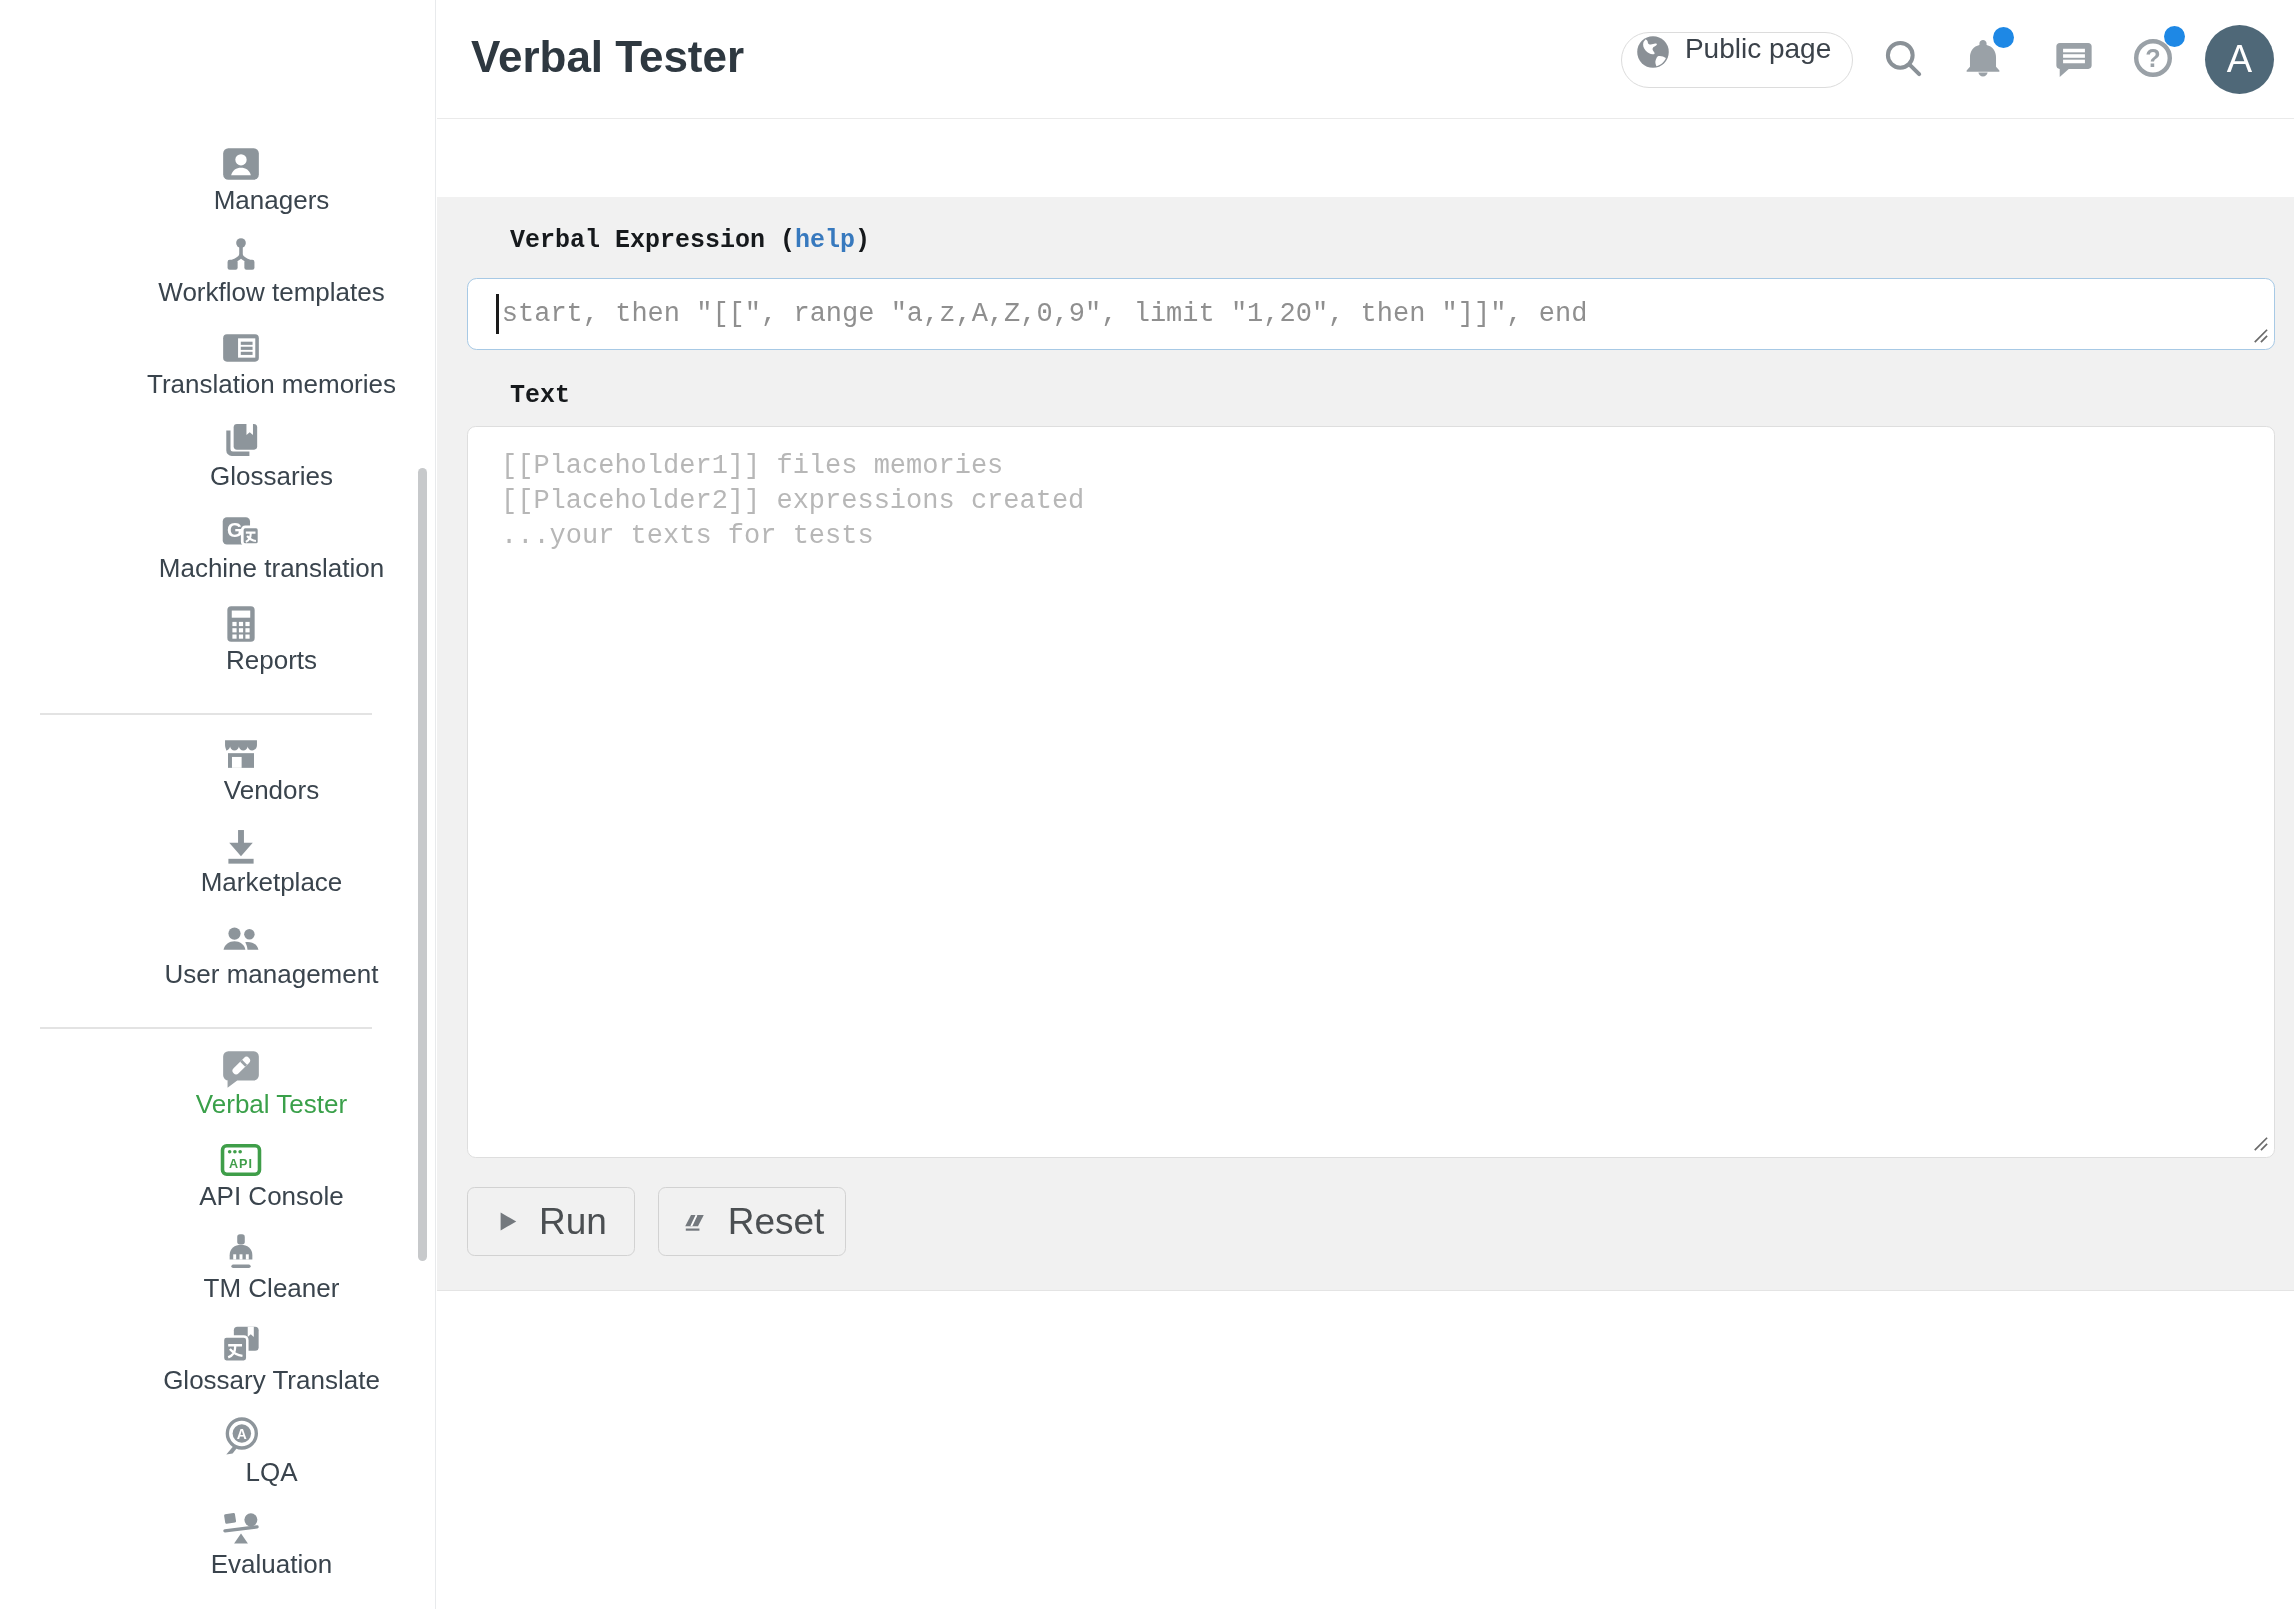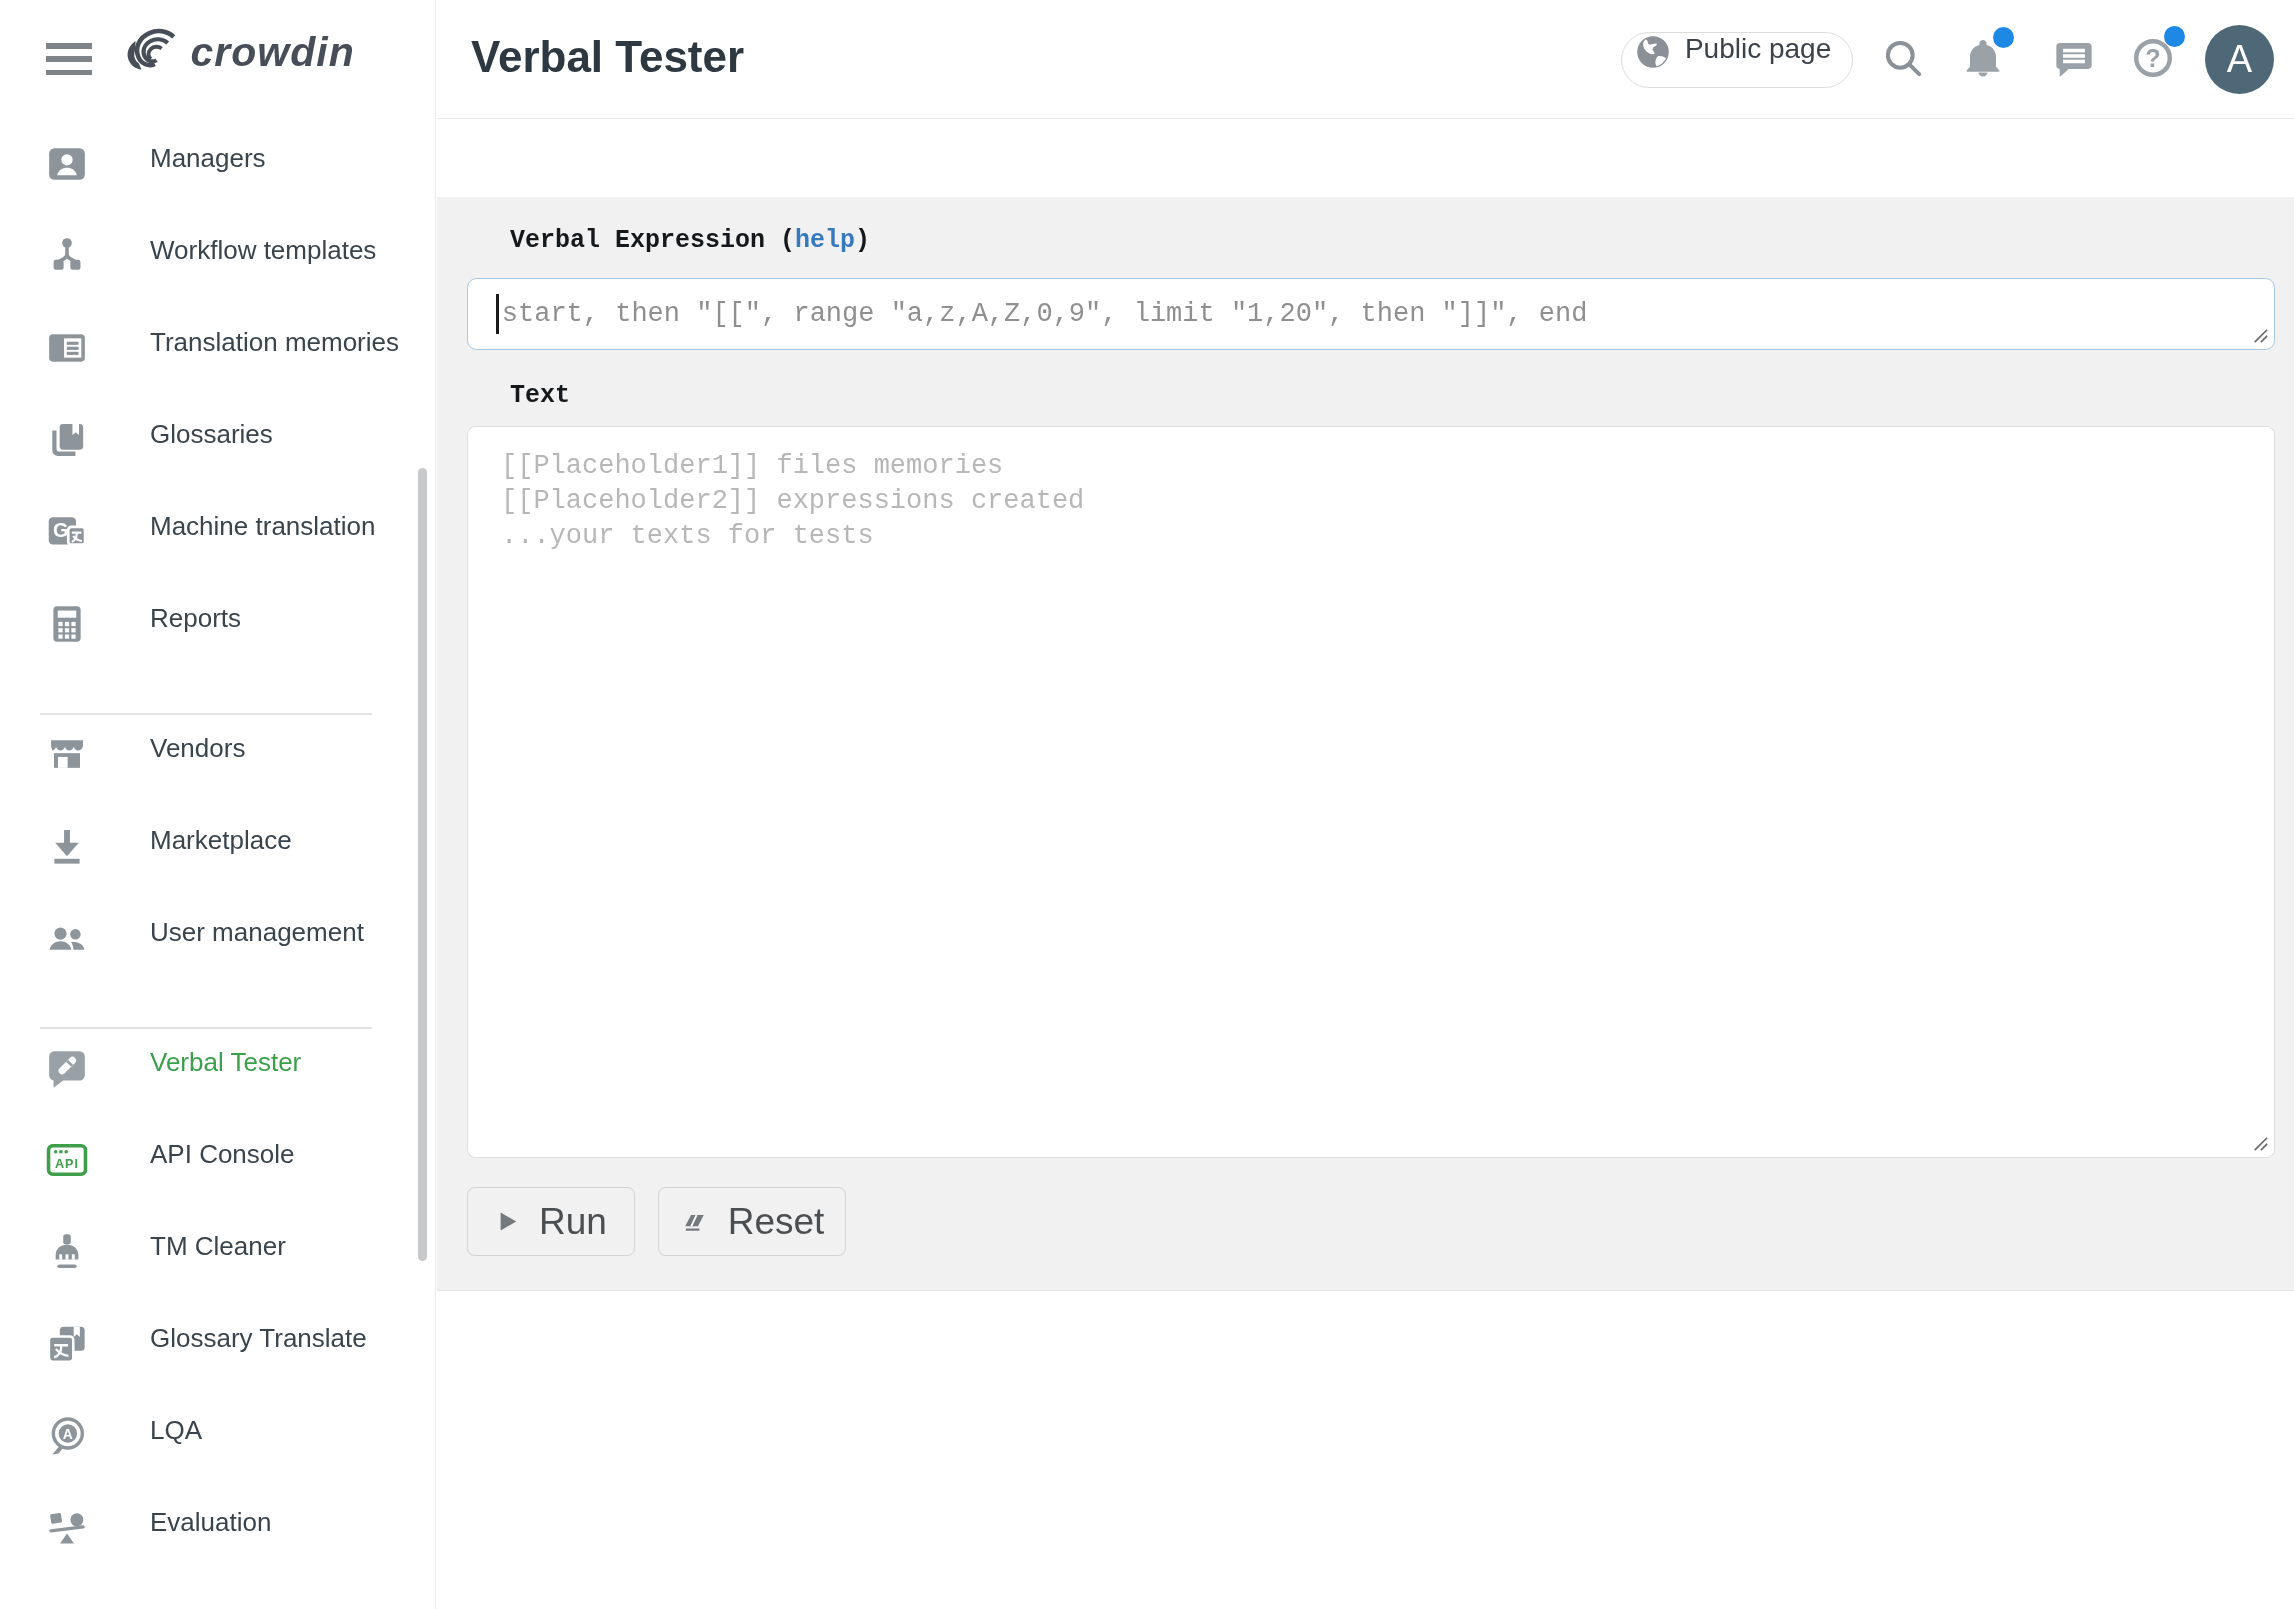--- a/index.html
+++ b/index.html
@@ -8,21 +8,21 @@
   .mono{font-family:"Liberation Mono",monospace;margin-left:43px;}
 
   
   #sidebar{position:absolute;left:0;top:0;width:435px;height:1610px;background:#fff;border-right:1.9px solid #e8eaec;}
   .side-head{position:relative;height:118px;}
   #hamburger{position:absolute;left:46px;top:43px;width:46px;height:32.5px;cursor:pointer;}
   #hamburger span{display:block;width:46px;height:5.7px;background:#7f8488;margin-bottom:7.6px;}
   #logo{position:absolute;left:120px;top:25px;display:flex;align-items:center;gap:11.5px;cursor:pointer;}
   #logo .logo-text{font-size:41px;font-weight:bold;font-style:italic;color:#474e57;letter-spacing:1px;}
   .nav{position:absolute;top:143px;left:0;width:435px;}
-  .nav-item{display:flex;height:92px;padding-left:46px;cursor:pointer;}
+  .nav-item{display:flex;align-items:center;height:92px;padding-left:46px;cursor:pointer;flex-direction:column;}
   .nav-icon{width:42px;height:42px;flex:0 0 42px;}
   .nav-label{margin-left:62px;font-size:26px;color:#3a444d;white-space:nowrap;}
   .nav-item.active .nav-label{color:#3aa04a;}
   .side-divider{height:1.9px;background:#e3e3e3;margin:18px 63px 18px 40px;}
   #side-scrollthumb{position:absolute;right:7.6px;top:468px;width:9.6px;height:793px;background:#c7c9cb;border-radius:4.8px;}
 
   
   #header{position:absolute;left:437px;top:0;width:1857px;height:118px;background:#fff;border-bottom:1.9px solid #eaeaea;}
   #page-title{position:absolute;left:34px;top:32px;font-size:44px;font-weight:bold;color:#2e3840;}
   #public-page{position:absolute;left:1184px;top:32px;height:54px;border:1.9px solid #dcdcdc;border-radius:29px;background:#fff;display:flex;align-items:flex-start;padding:0 21px 0 11.5px;cursor:pointer;}
@@ -47,38 +47,20 @@
   .resize-handle{position:absolute;right:5.7px;bottom:5.7px;}
   .btn{position:absolute;top:990px;height:67px;border:1.9px solid #d2d2d2;border-radius:7.6px;background:transparent;display:flex;align-items:center;justify-content:center;gap:19px;cursor:pointer;}
   .btn .btn-label{font-size:37px;color:#4b4f52;}
 </style>
 </head>
 <body>
 
 <div id="app">
 
   <aside id="sidebar">
-    <div class="side-head">
-      <div id="hamburger">
-        <span></span>
-          <span></span>
-          <span></span>
-      </div>
-      <div id="logo">
-        <span>
-          <svg width="59" height="55" viewBox="0 0 34 30" fill="none" stroke="#474e57">
-            <path d="M31 6 C27 2.4 21.5 1.8 17 3.8 C11 6.4 8.4 12.2 10.6 17.6 C12.2 21.6 16.6 23.4 20 21.6" stroke-width="2.6"></path>
-            <path d="M27.5 9.5 C24.5 6.9 20.4 6.8 17.4 8.5 C13.7 10.5 12.5 14.7 14.6 17.9 C16.1 20.1 19.1 20.8 21 19.4" stroke-width="2.4"></path>
-            <path d="M24 12.7 C22 11.2 19.3 11.4 17.7 13 C16 14.7 16 17.3 17.8 18.7" stroke-width="2.2"></path>
-            <path d="M9 8.4 C5.2 10.8 3.4 15.2 4.9 19.2 C6.1 22.4 9 24.6 12.4 24.8 L10.8 21.2 C8.6 19.8 7.6 16.8 8.6 14.1 Z" fill="#474e57" stroke="none"></path>
-          </svg>
-        </span>
-        <span class="logo-text">crowdin</span>
-      </div>
-    </div>
 
     <nav class="nav">
 
       <div class="nav-item">
         <span class="nav-icon">
           <svg width="42" height="42" viewBox="0 0 20 20" fill="#8d959b">
               <rect x="1.5" y="2.5" width="17" height="15" rx="2.5"></rect>
               <circle cx="10" cy="8" r="2.7" fill="#fff"></circle>
               <path d="M5.3 15.3c.6-2.3 2.5-3.5 4.7-3.5s4.1 1.2 4.7 3.5z" fill="#fff"></path>
             </svg>

